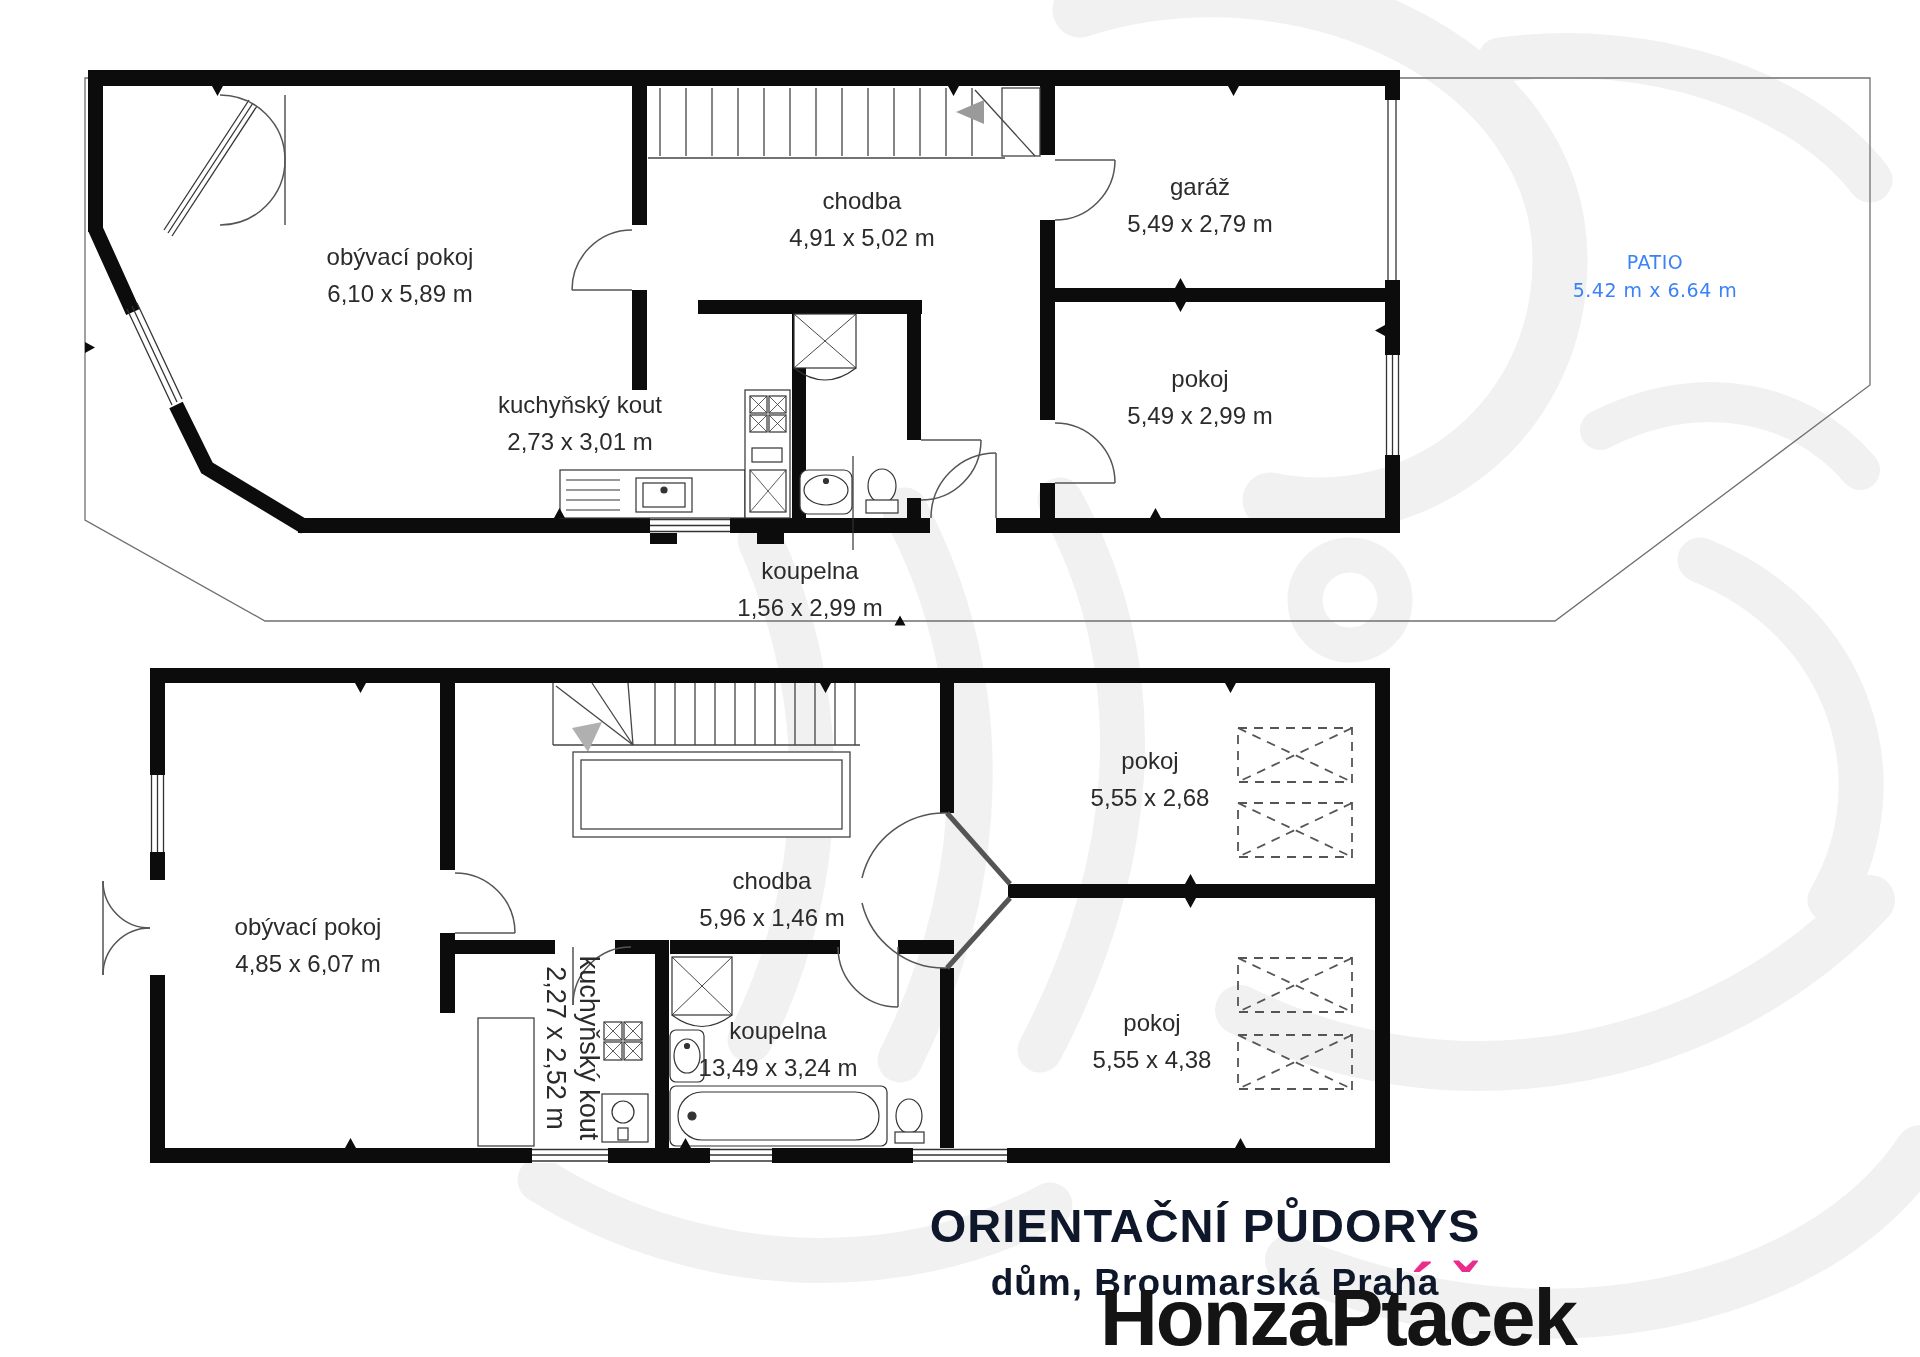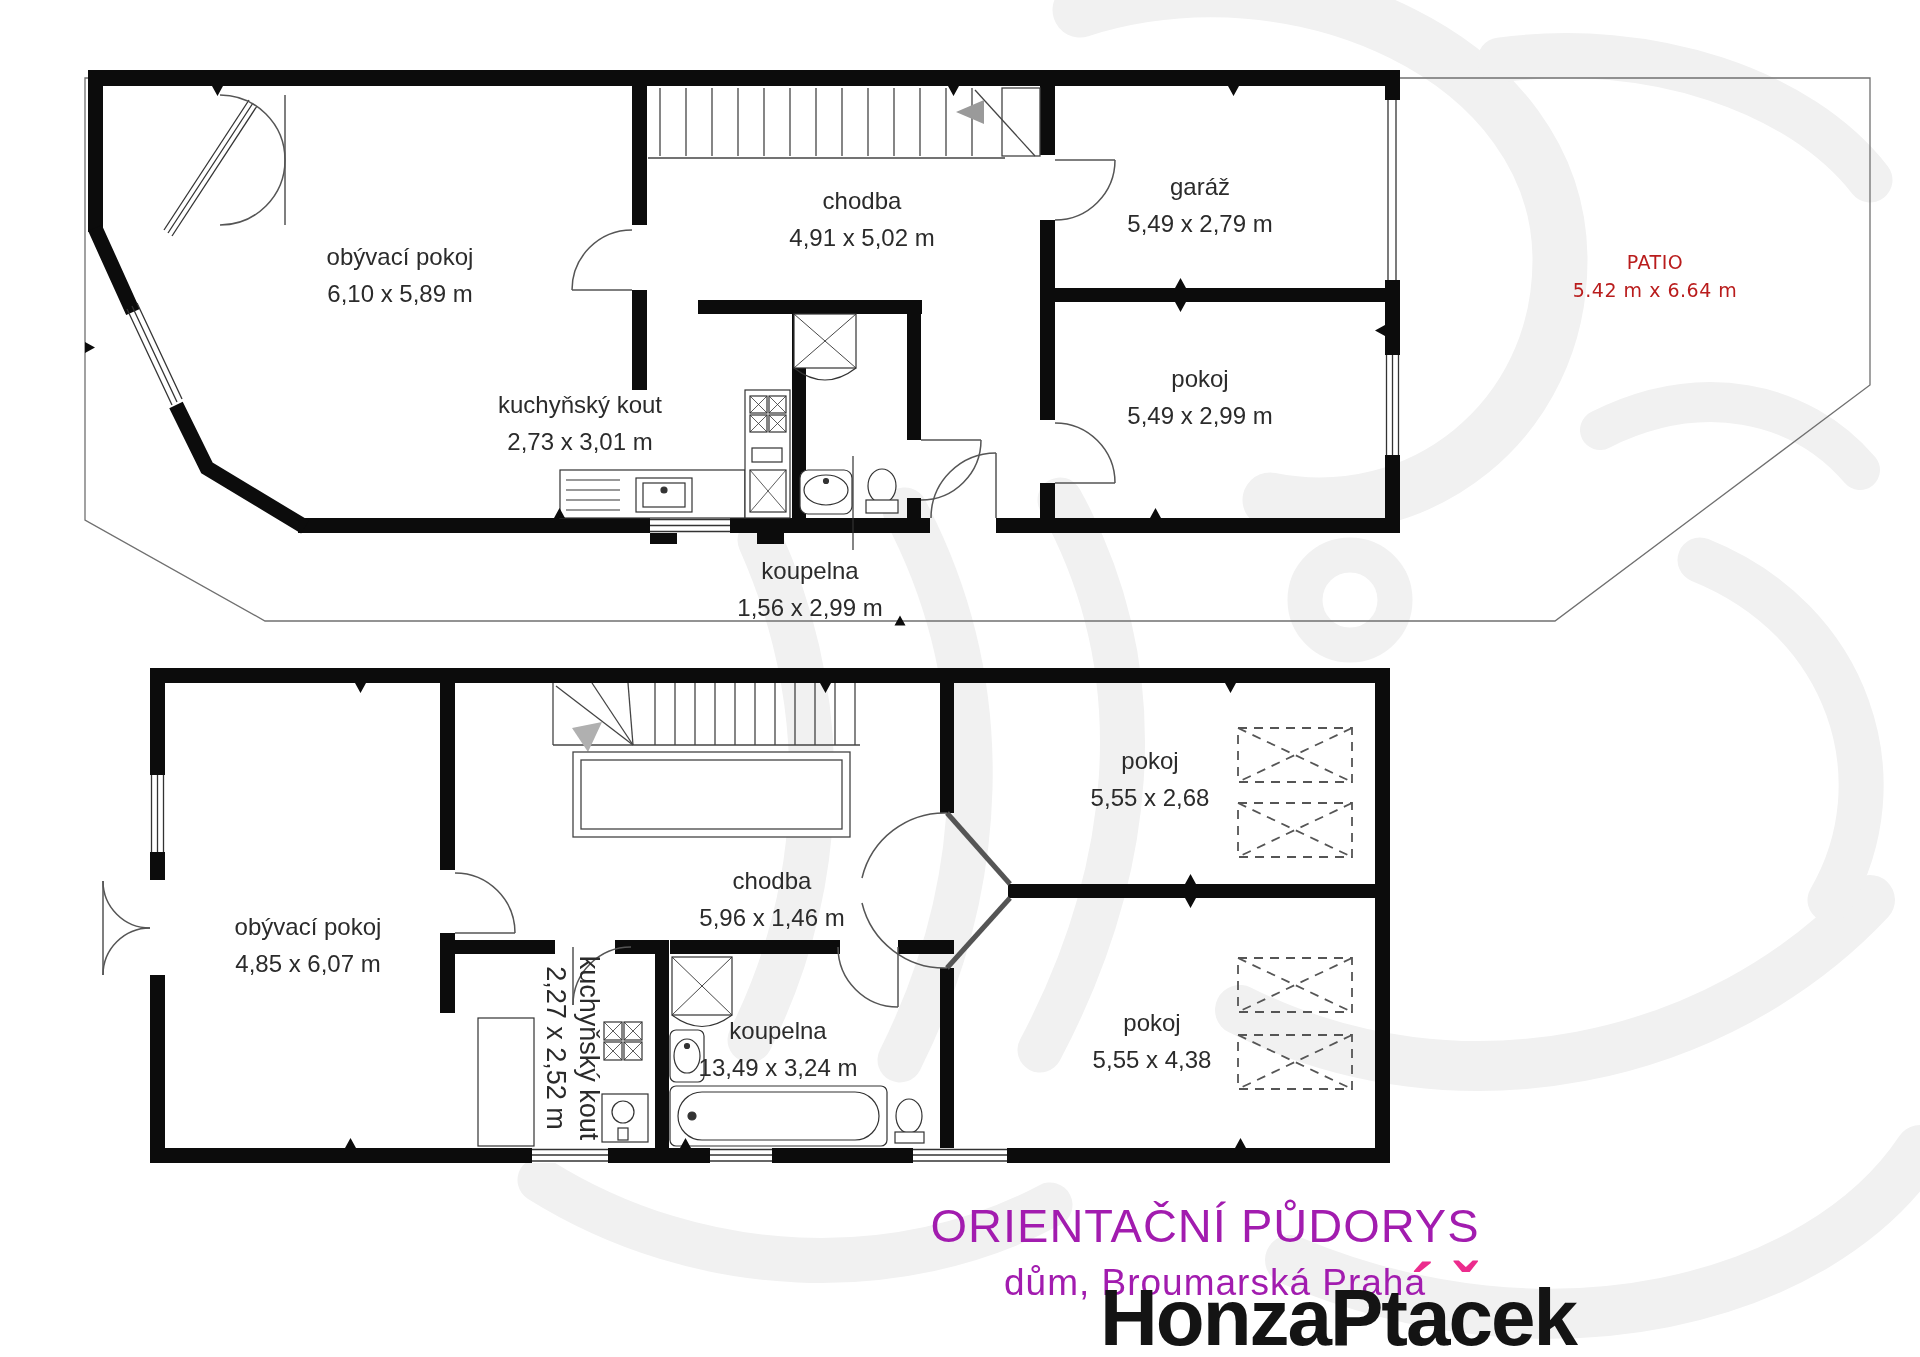--- a/index.html
+++ b/index.html
@@ -5,22 +5,22 @@
   html,body{margin:0;padding:0;background:#ffffff;}
   #page{position:relative;width:1920px;height:1357px;background:#ffffff;overflow:hidden;
         font-family:"Liberation Sans", sans-serif;}
   #plan-svg{position:absolute;left:0;top:0;}
   .plan-label{position:absolute;transform:translateX(-50%);text-align:center;
               font-size:24px;line-height:37px;color:#2b2b2b;white-space:nowrap;}
   .plan-label .rn{font-weight:400;}
   .plan-label.vertical{transform:translate(-50%,-50%) rotate(90deg);font-size:27px;line-height:33px;}
   .patio-label{position:absolute;transform:translateX(-50%);text-align:center;
                font-family:"DejaVu Sans", sans-serif;font-size:19px;line-height:28px;
-               color:#b91c1c;letter-spacing:0.5px;white-space:nowrap;}
-  .title-block{position:absolute;text-align:right;color:#a21caf;font-weight:normal;white-space:nowrap;}
+               color:#3b82f6;letter-spacing:0.5px;white-space:nowrap;}
+  .title-block{position:absolute;text-align:right;color:#0f172a;font-weight:bold;white-space:nowrap;}
   #title-line1{left:1205px;top:1198px;transform:translateX(-50%);font-size:47px;letter-spacing:1px;}
   #title-line2{left:1215px;top:1262px;transform:translateX(-50%);font-size:37px;letter-spacing:1px;}
   #brand-watermark{position:absolute;left:1100px;top:1272px;font-size:80px;font-weight:bold;
                    letter-spacing:-2px;color:#141414;white-space:nowrap;}
   .wm-letter{position:relative;display:inline-block;}
   .wm-acc{position:absolute;left:12%;top:-0.34em;color:#ec2c8d;font-size:0.85em;font-weight:bold;}
 </style>
 </head>
 <body>
 

